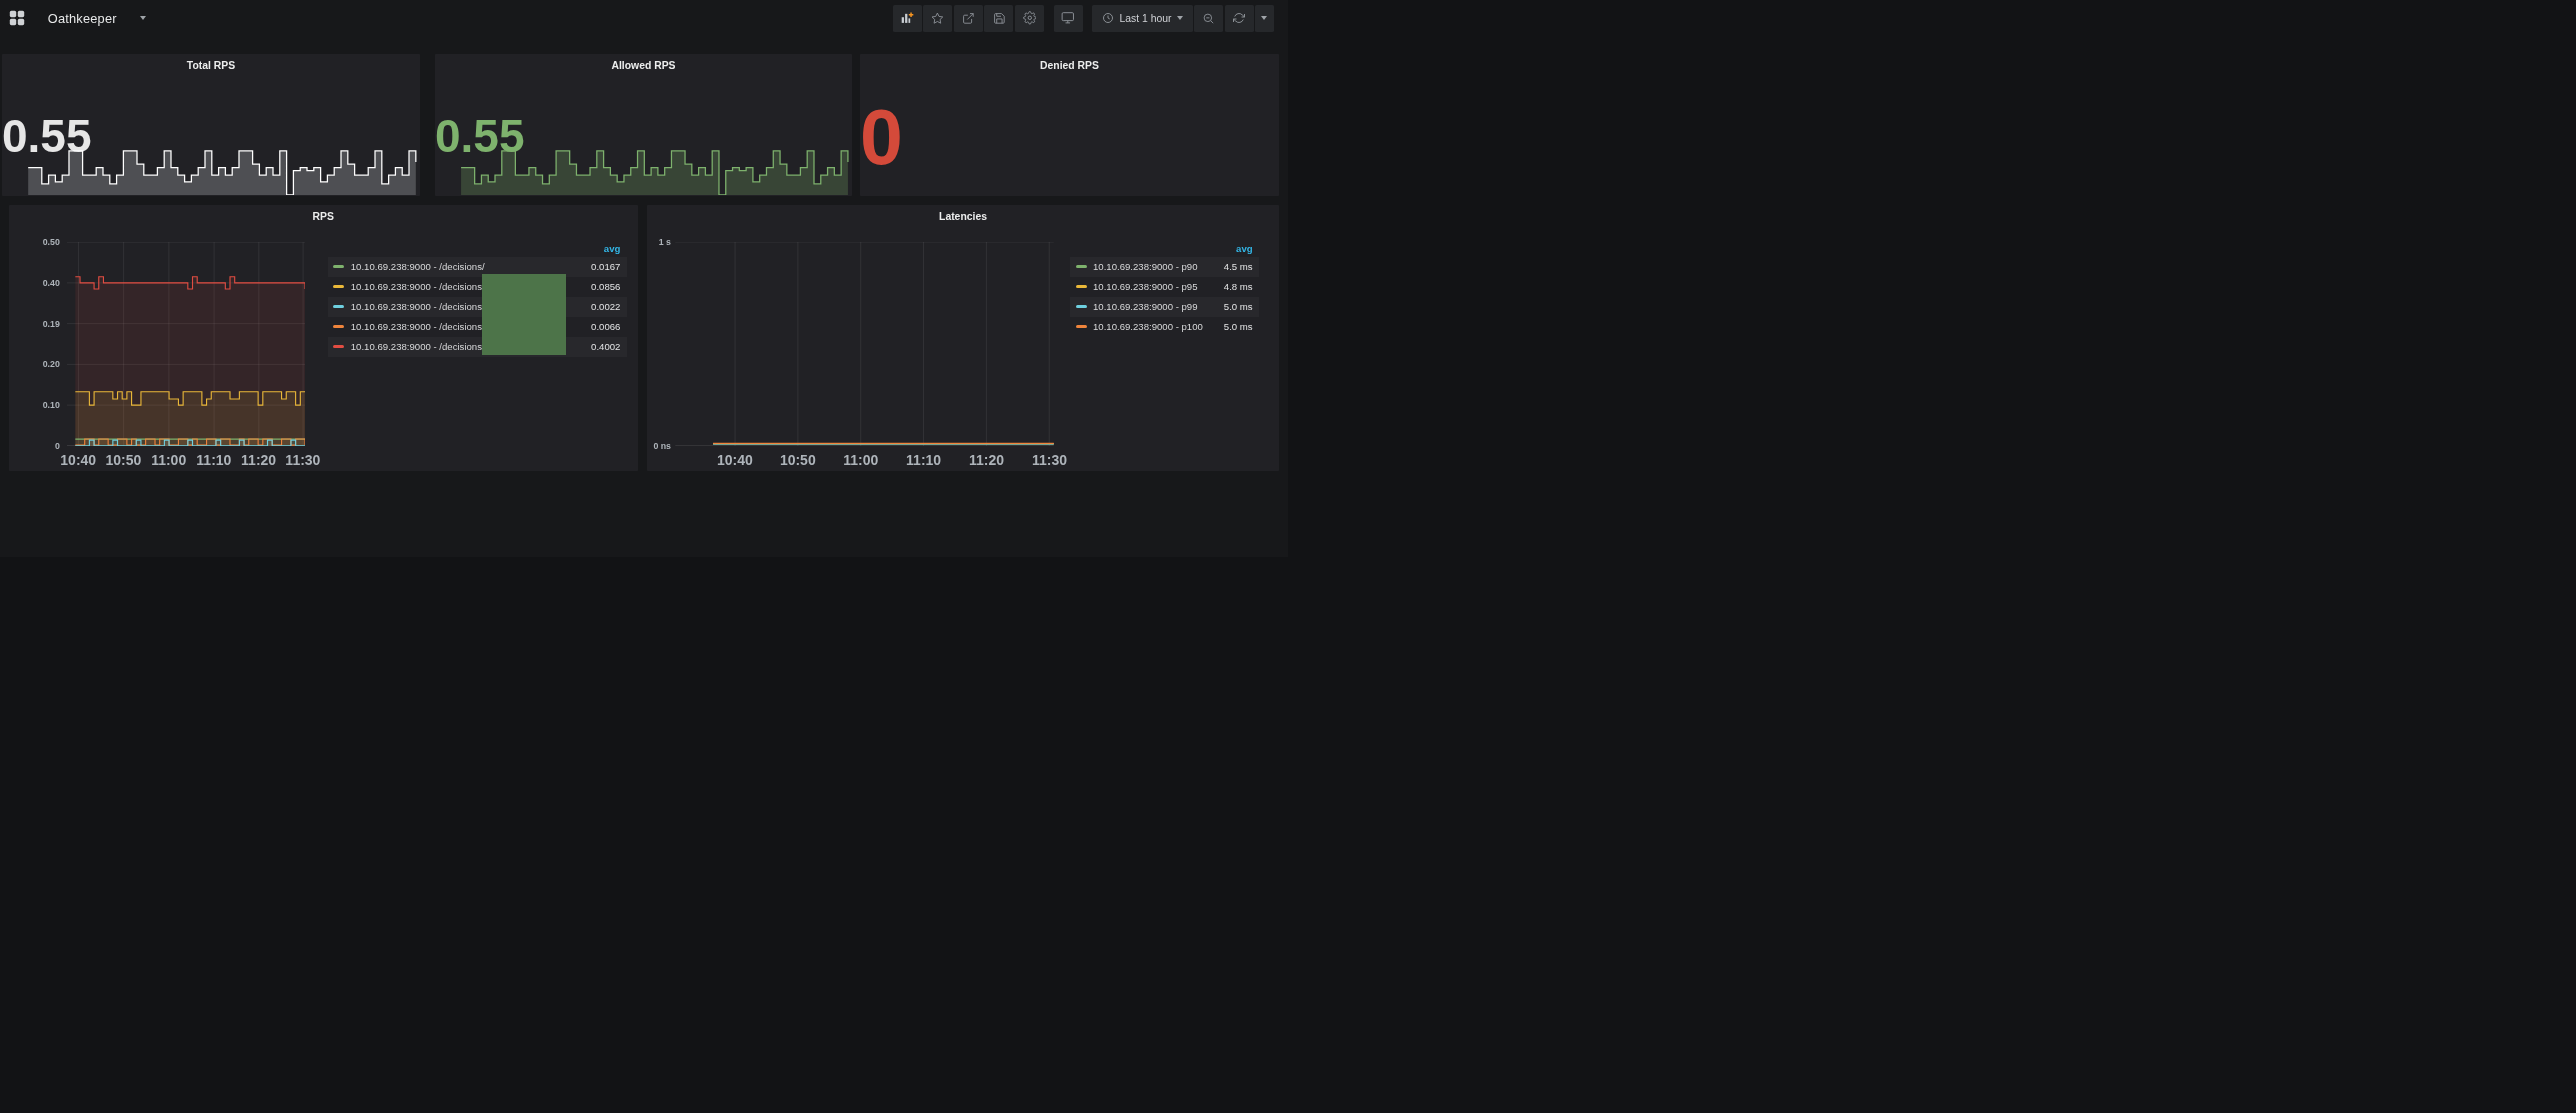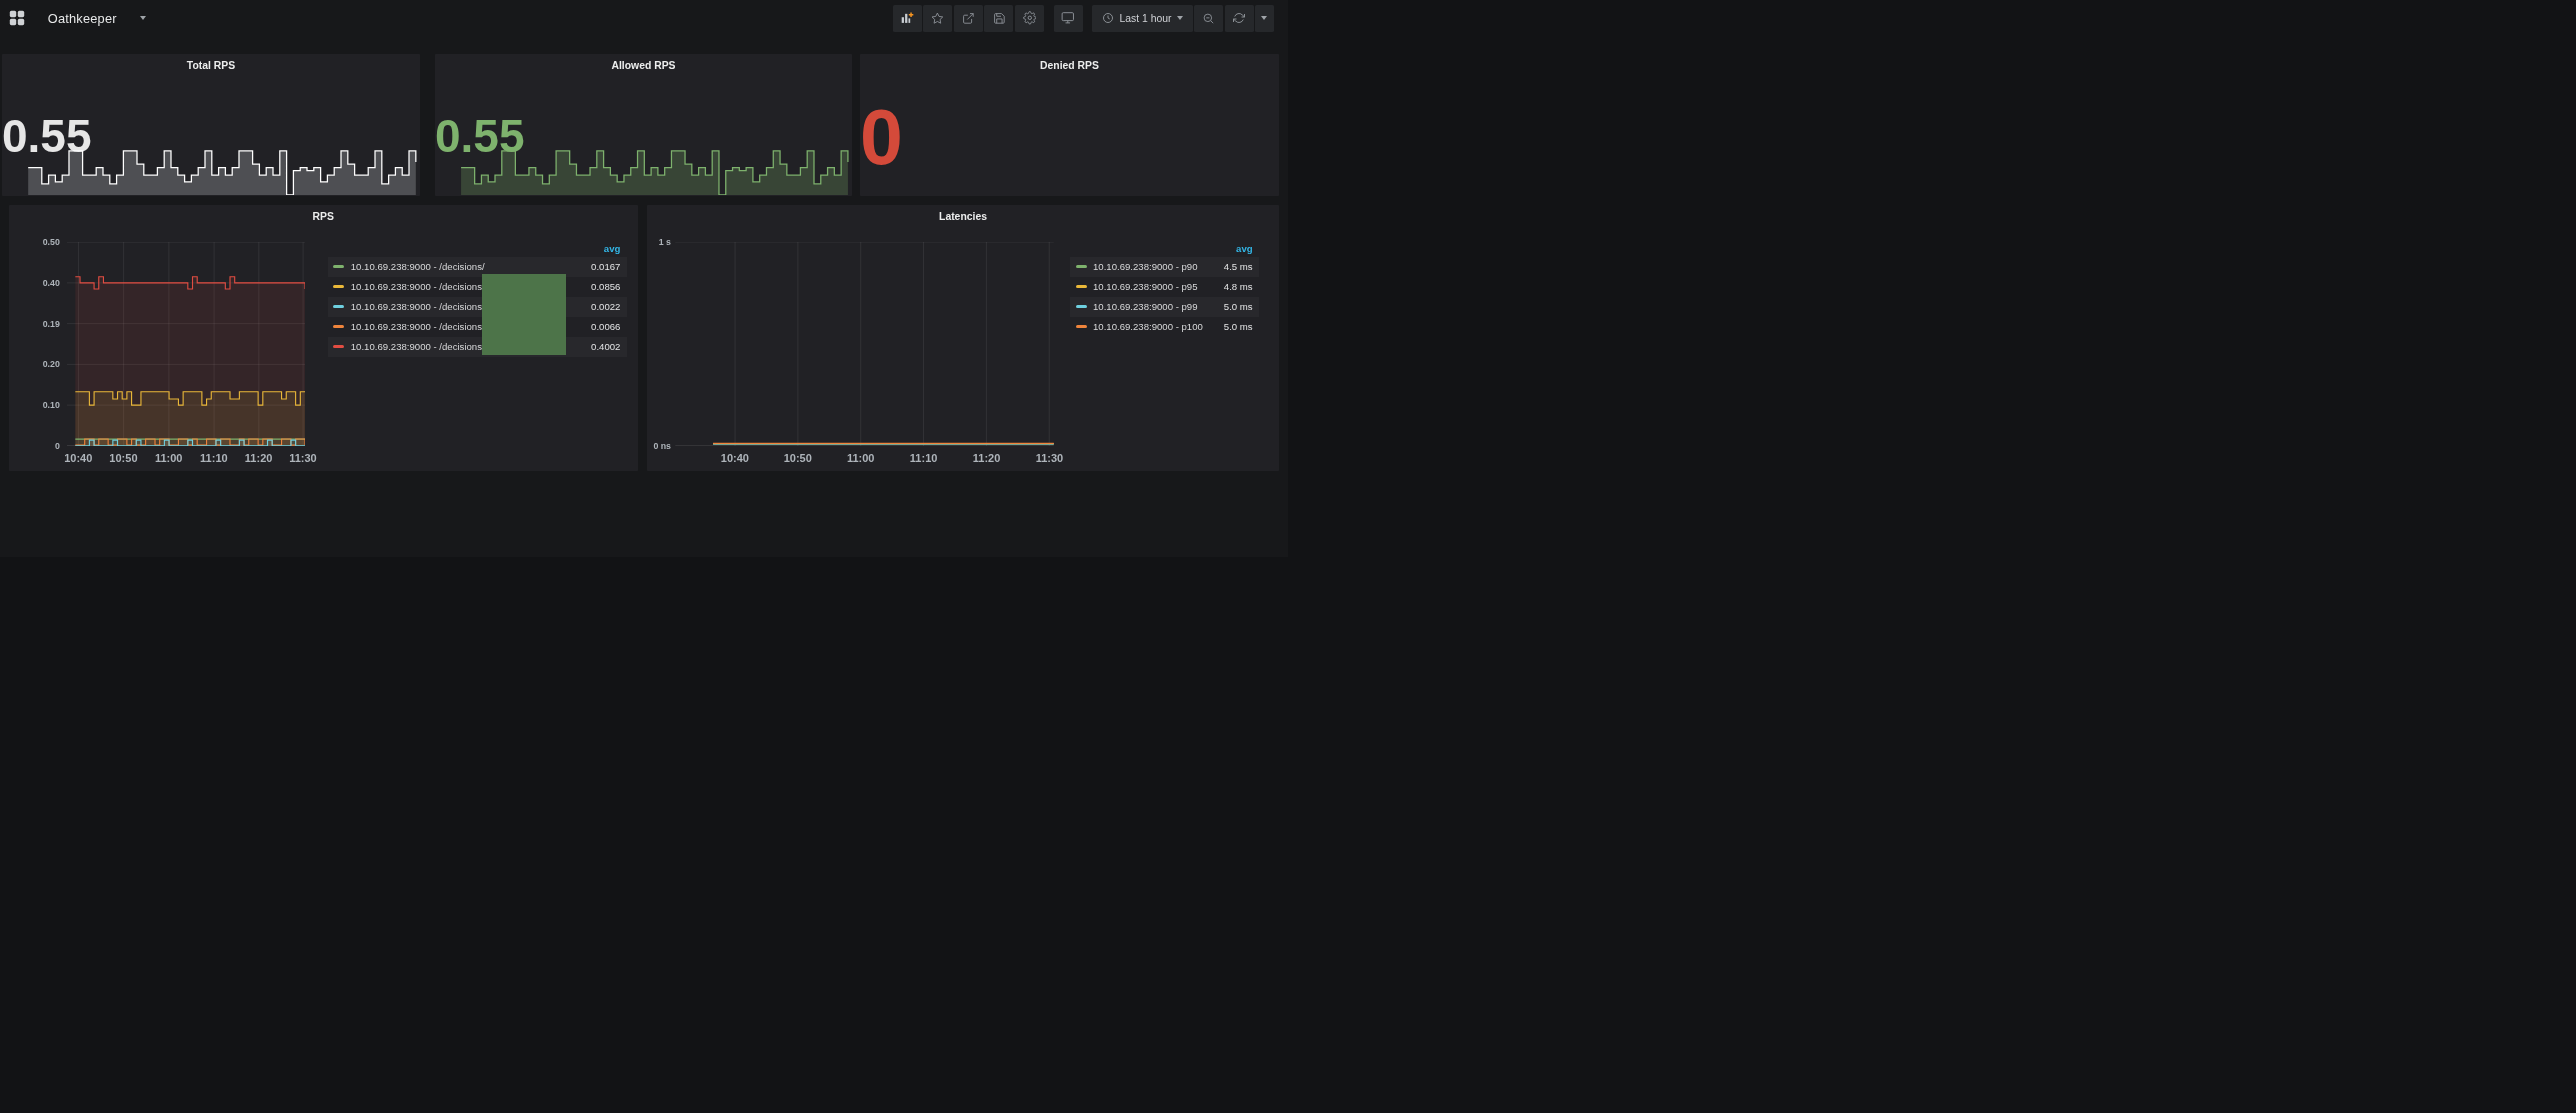--- a/index.html
+++ b/index.html
@@ -36,21 +36,21 @@
   #spark-allowed{left:24px;}
   
   .yaxis{position:absolute;top:37px;height:204px;}
   #rps-yaxis{left:0;width:51px;}
   #lat-yaxis{left:0;width:24px;}
   .yaxis span{position:absolute;right:0;transform:translateY(-50%);font-size:8.8px;font-weight:600;
               color:#aeb4ba;white-space:nowrap;}
   .xaxis{position:absolute;top:247px;height:12.8px;}
   #rps-xaxis{left:58px;width:238px;}
   #lat-xaxis{left:28px;width:379px;}
-  .xaxis span{position:absolute;top:0;transform:translateX(-50%);font-size:11px;font-weight:600;
+  .xaxis span{position:absolute;top:0;transform:translateX(-50%);font-size:14px;font-weight:600;
               color:#aeb4ba;white-space:nowrap;}
   .chart-svg{position:absolute;top:37px;}
   #rps-svg{left:58px;}
   #lat-svg{left:28px;}
   
   .legend{position:absolute;top:38px;font-size:9.6px;}
   #rps-legend{left:319px;width:299px;}
   #lat-legend{left:423px;width:189px;}
   .legend-header{text-align:right;color:#33b5e5;font-weight:700;height:12px;padding-right:6.4px;margin-bottom:1.6px;}
   .lrow{display:flex;align-items:center;height:20px;padding:0 6.4px 0 5.6px;}

